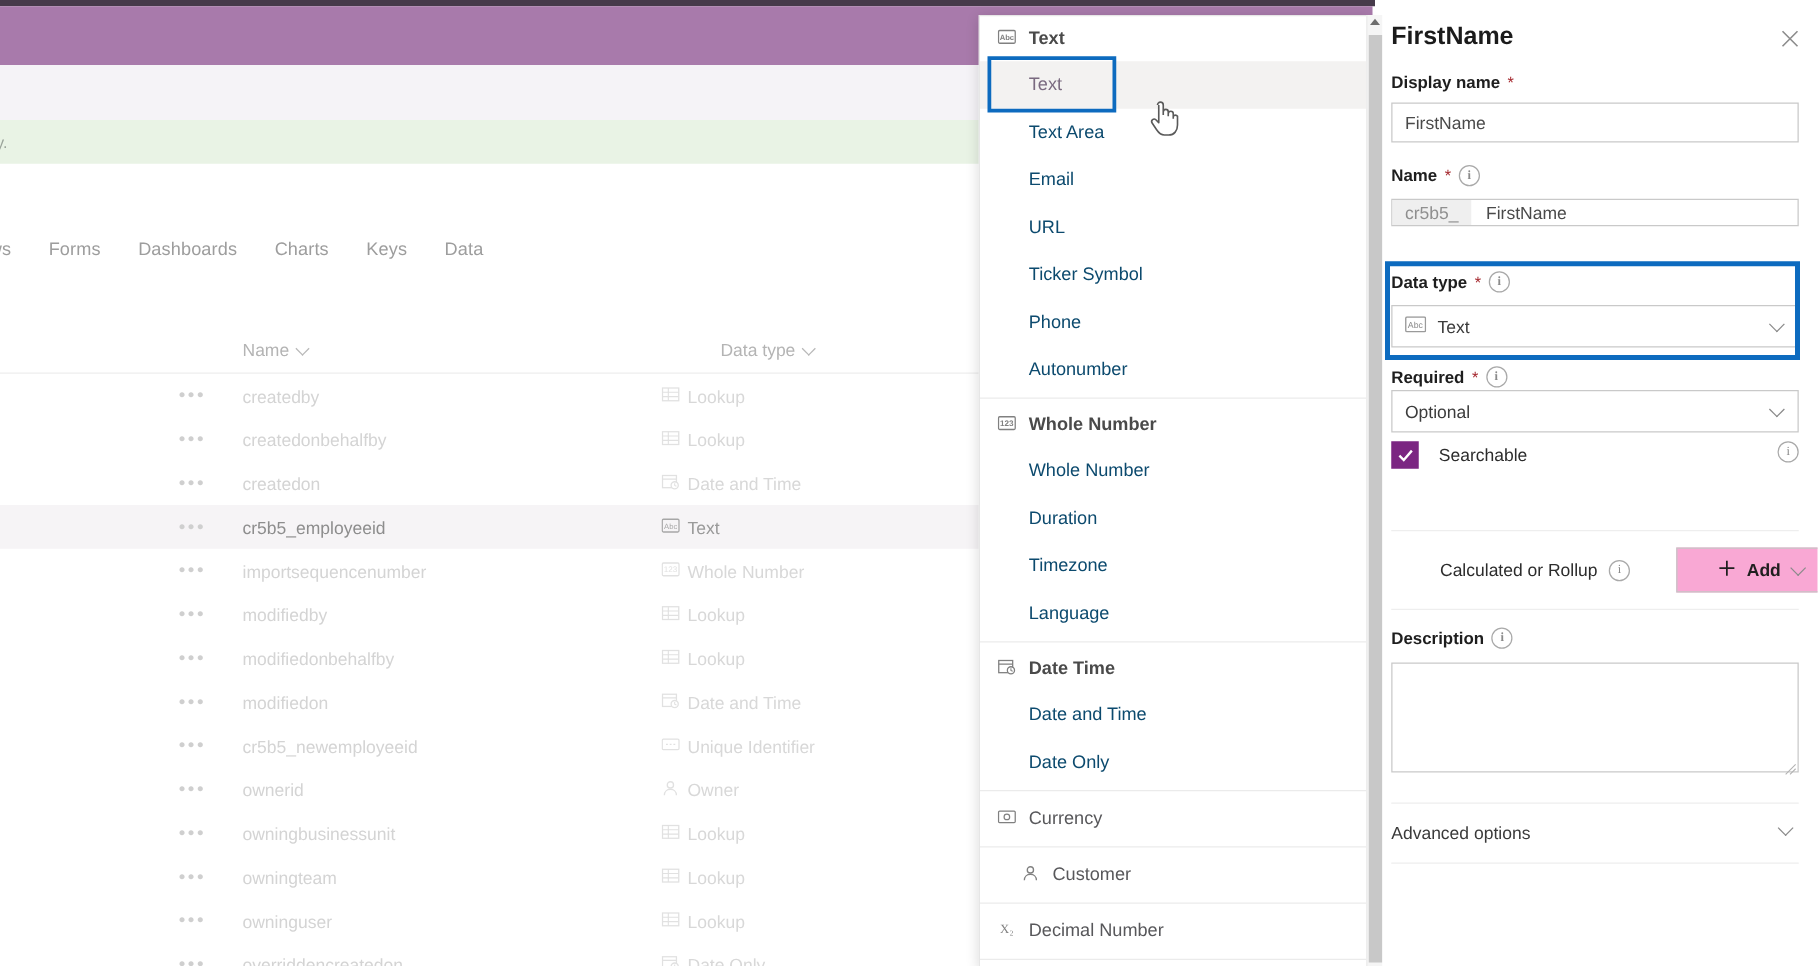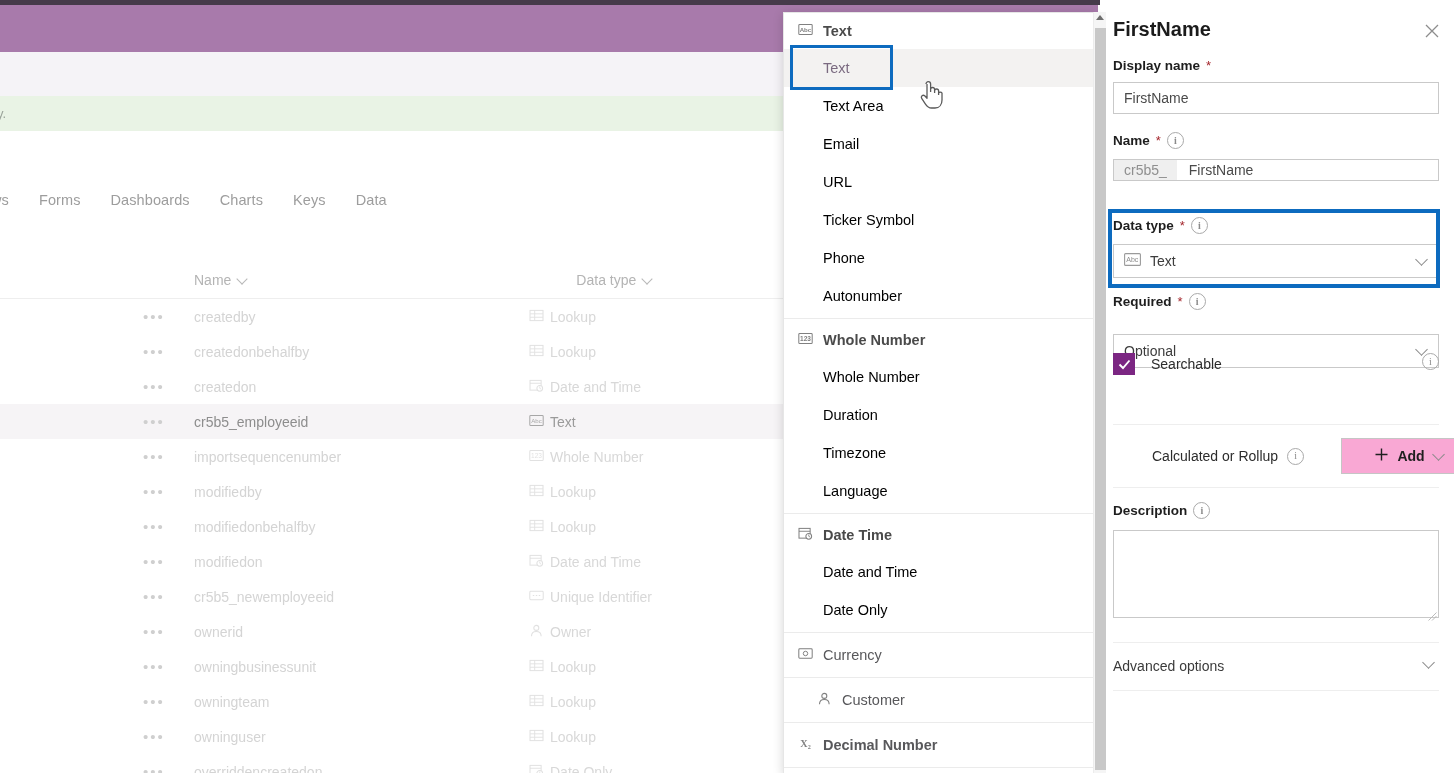--- a/index.html
+++ b/index.html
@@ -49,21 +49,21 @@
   
   #dropdown{
     position:absolute;left:783px;top:12px;width:310px;height:761px;
     background:#ffffff;border:1px solid #e6e6e6;
     box-shadow:0 2px 10px rgba(0,0,0,.16);
     overflow:hidden;
   }
   .dd-group-head{display:flex;align-items:center;gap:10px;height:36px;padding-left:14px;
      font-size:14.5px;color:#4a4a4a;font-weight:bold;}
   .dd-item{display:flex;align-items:center;height:38px;padding-left:39px;
-     font-size:14.5px;color:#000000;cursor:pointer;}
+     font-size:14.5px;color:#0c4a6e;cursor:pointer;}
   .dd-item.hover{background:#f3f2f1;}
   .dd-sep{height:1px;background:#ebebeb;margin:3px 0;}
   .dd-focus{
      position:absolute;left:790px;top:45px;width:103px;height:45px;
      border:3px solid #0d6bbf;box-sizing:border-box;pointer-events:none;
   }
 
   
   .dd-scroll{position:absolute;left:1093px;top:12px;width:13px;height:761px;background:#f5f5f5;
      border-left:1px solid #ececec;}
@@ -386,21 +386,21 @@
       </div>
       <div class="dd-sep"></div>
       <div class="dd-group-head" style="font-weight: normal; color: rgb(88, 88, 91); height: 38px; padding-left: 33px;">
         <span><svg class="tico" viewBox="0 0 16 14">
             <circle cx="7.8" cy="4.2" r="2.7" fill="none" stroke="#6a6a6a" stroke-width="1.15"></circle>
             <path d="M2.6 13.2 c0 -3.3 2.3 -5.2 5.2 -5.2 s5.2 1.9 5.2 5.2" fill="none" stroke="#6a6a6a" stroke-width="1.15"></path>
           </svg></span>
         <span>Customer</span>
       </div>
       <div class="dd-sep"></div>
-      <div class="dd-group-head" style="font-weight: bold; color: rgb(88, 88, 91); height: 38px;">
+      <div class="dd-group-head" style="font-weight: normal; color: rgb(88, 88, 91); height: 38px;">
         <span><svg class="tico" viewBox="0 0 16 14">
             <text x="8" y="10.5" font-size="11" fill="#6a6a6a" text-anchor="middle" font-family="Liberation Serif, serif">X₂</text>
           </svg></span>
         <span>Decimal Number</span>
       </div>
       <div class="dd-sep"></div>
       <div class="dd-group-head" style="font-weight: normal; color: rgb(88, 88, 91); height: 38px;"></div>
     </div>
 </div>
 <div class="dd-focus"></div>
@@ -467,21 +467,21 @@
       <span class="dchev"></span>
     </div>
   </div>
 
   <div class="fld" style="top:293px;">
     <div class="lbl">
       <span>Required</span>
       <span class="req">*</span>
       <span class="info">i</span>
     </div>
-    <div class="sel-inp" style="margin-top:24px;">
+    <div class="sel-inp" style="margin-top:2px;">
       <span>Optional</span>
       <span class="dchev"></span>
     </div>
   </div>
 
   <div class="fld" style="top:353px;display:flex;align-items:flex-start;justify-content:space-between;">
     <span style="display:flex;align-items:center;gap:16px;">
       <span class="chk">
         <svg viewBox="0 0 13 13">
             <path d="M1.5 6.5 L5 10 L11.5 2.5" stroke="#ffffff" stroke-width="1.9" fill="none"></path>

